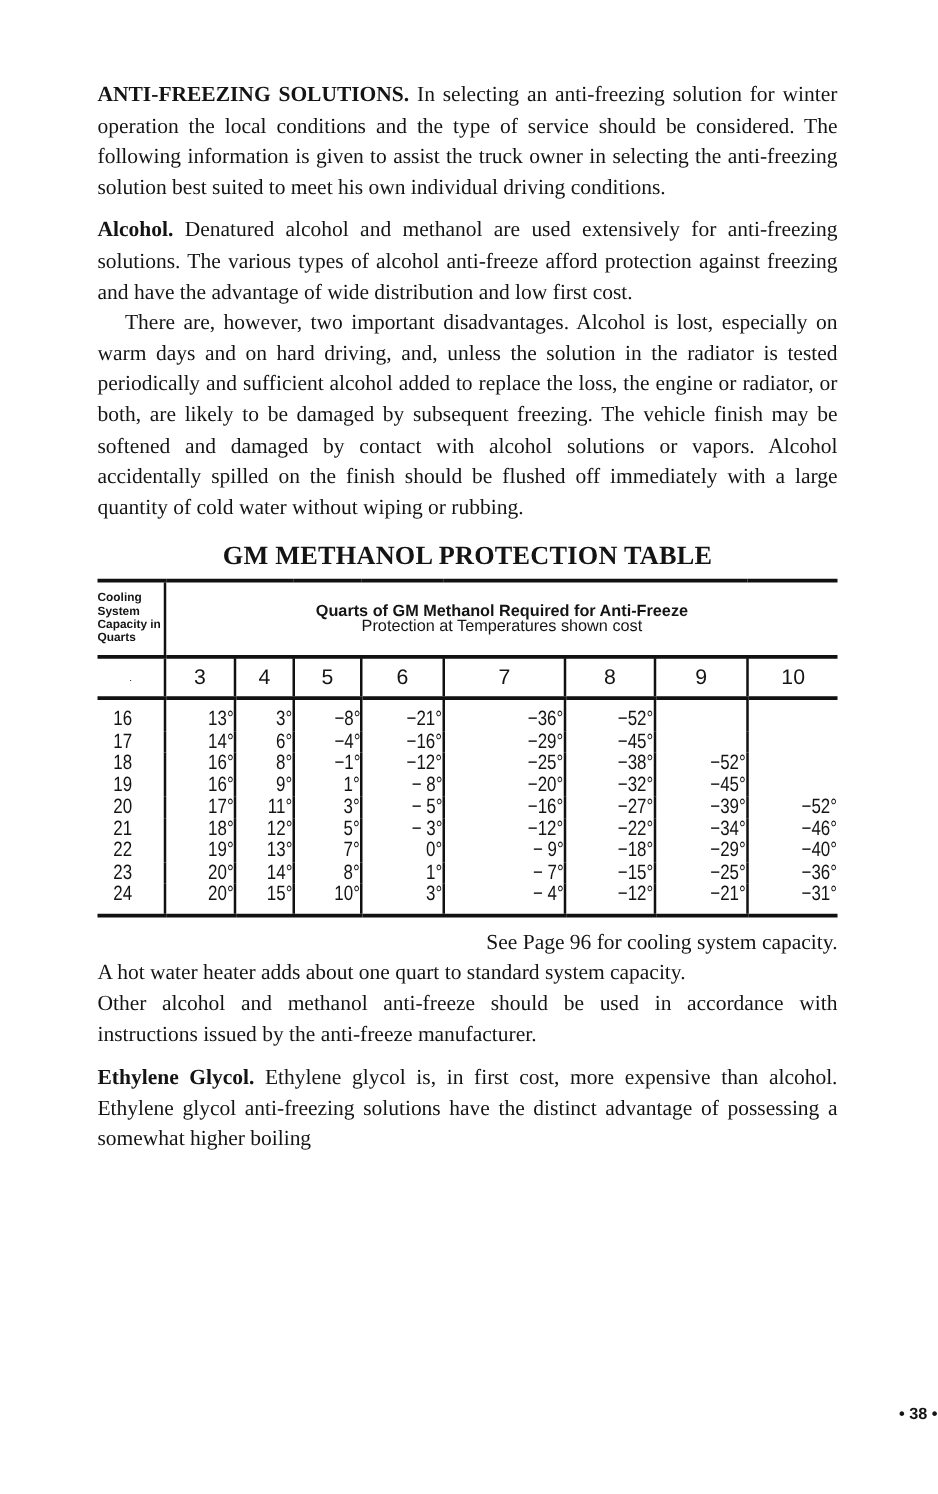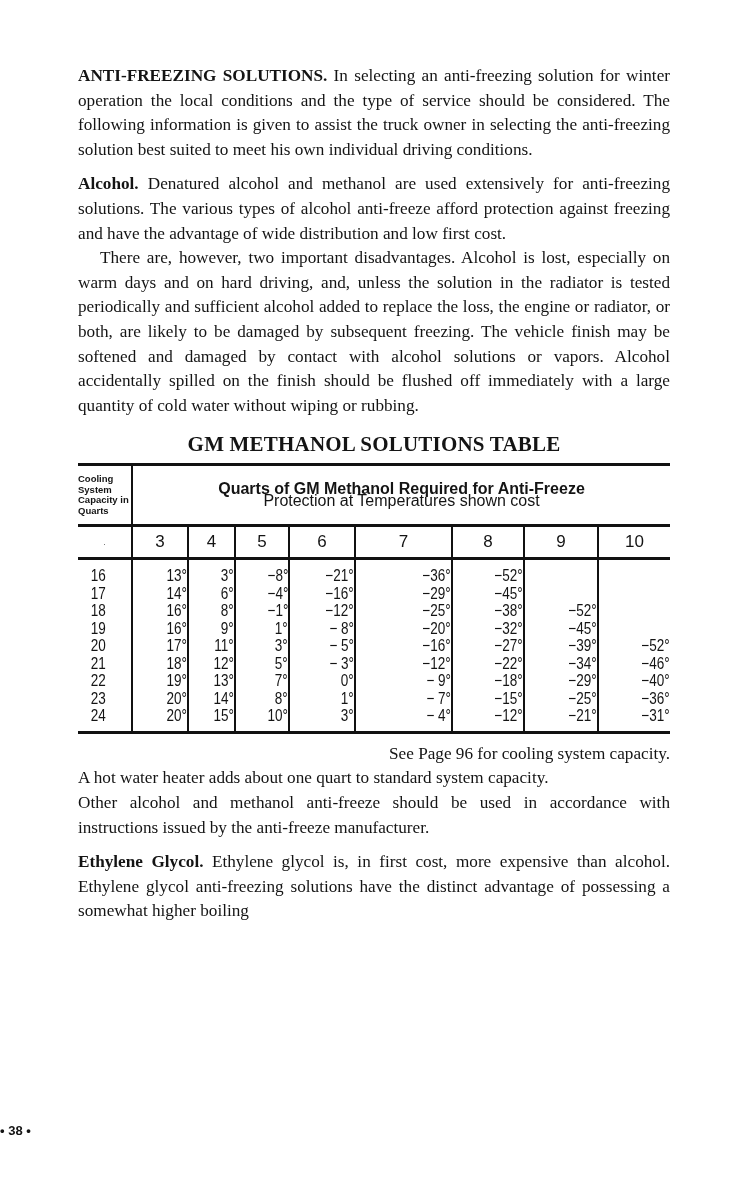--- a/index.html
+++ b/index.html
@@ -6,48 +6,48 @@
     body { width: 750px; height: 1195px; position: relative; overflow: hidden; color: #141414; }
     .page { position: absolute; left: 78px; top: 64px; width: 592px; }
     p { margin: 0; font-family: "Liberation Serif", "DejaVu Serif", serif; font-size: 17.2px; line-height: 24.6px; text-align: justify; }
     .run-in { font-weight: bold; }
     .indent { text-indent: 22px; }
     .para-gap { margin-top: 8px; }
     .table-title { font-family: "Liberation Serif", serif; font-weight: bold; font-size: 21px; text-align: center; margin: 14px 0 6px 0; letter-spacing: 0.2px; }
     table.prot { width: 592px; border-collapse: collapse; table-layout: fixed; font-family: "Liberation Sans", "DejaVu Sans", sans-serif; }
     table.prot td, table.prot th { padding: 0; }
     .hdr-stub { border-top: 3px solid #111; border-right: 2px solid #111; border-bottom: 3px solid #111; font-size: 9.5px; font-weight: bold; line-height: 10.5px; text-align: left; height: 58px; vertical-align: middle; }
-    .hdr-span { border-top: 3px solid #111; border-bottom: 3px solid #111; font-size: 16px; font-weight: bold; line-height: 12px; text-align: center; vertical-align: middle; }
+    .hdr-span { border-top: 3px solid #111; border-bottom: 3px solid #111; font-size: 13px; font-weight: bold; line-height: 12px; text-align: center; vertical-align: middle; }
     .col-num-row td { height: 30px; border-bottom: 3px solid #111; font-size: 17px; text-align: center; vertical-align: middle; font-stretch: condensed; transform-origin: center; }
     .col-num-row td.stub { border-right: 2px solid #111; font-size: 8px; }
     .col-num-row td.c { border-right: 2px solid #111; }
     .col-num-row td.last { border-right: none; }
     .body-row td { font-size: 16.5px; line-height: 17.5px; text-align: right; padding-right: 6px; white-space: pre; border-right: 2px solid #111; }
     .body-row td.stub { text-align: center; padding-right: 12px; }
     .body-row td.last { border-right: none; }
     .body-row.first td { padding-top: 7px; }
     .body-row.lastrow td { padding-bottom: 6px; border-bottom: 3px solid #111; }
     .body-row td span.v { display: inline-block; transform: scaleX(0.82); transform-origin: right center; }
     .body-row td.stub span.v { transform-origin: center; }
     .notes { margin-top: 8px; }
     .notes p { text-align: justify; }
-    .page-num { position: absolute; left: 0; width: 750px; top: 1123px; text-align: left; font-family: "Liberation Sans", sans-serif; font-weight: bold; font-size: 13px; }
+    .page-num { position: absolute; left: 0; width: 750px; top: 1123px; text-align: right; font-family: "Liberation Sans", sans-serif; font-weight: bold; font-size: 13px; }
   </style>
 </head>
 <body>
 
 <div class="page">
 
   <p><span class="run-in">ANTI-FREEZING SOLUTIONS.</span><span> In selecting an anti-freezing solution for winter operation the local conditions and the type of service should be considered. The following information is given to assist the truck owner in selecting the anti-freezing solution best suited to meet his own individual driving conditions.</span></p>
 
   <p class="para-gap" style="margin-top:10px"><span class="run-in">Alcohol.</span><span> Denatured alcohol and methanol are used extensively for anti-freezing solutions. The various types of alcohol anti-freeze afford protection against freezing and have the advantage of wide distribution and low first cost.</span></p>
 
   <p class="indent">There are, however, two important disadvantages. Alcohol is lost, especially on warm days and on hard driving, and, unless the solution in the radiator is tested periodically and sufficient alcohol added to replace the loss, the engine or radiator, or both, are likely to be damaged by subsequent freezing. The vehicle finish may be softened and damaged by contact with alcohol solutions or vapors. Alcohol accidentally spilled on the finish should be flushed off immediately with a large quantity of cold water without wiping or rubbing.</p>
 
-  <div class="table-title">GM METHANOL SOLUTIONS TABLE</div>
+  <div class="table-title">GM METHANOL PROTECTION TABLE</div>
 
   <table class="prot">
     <colgroup>
       <col style="width:54px">
         <col style="width:56px">
         <col style="width:47px">
         <col style="width:54px">
       <col style="width:66px">
         <col style="width:97px">
         <col style="width:72px">

